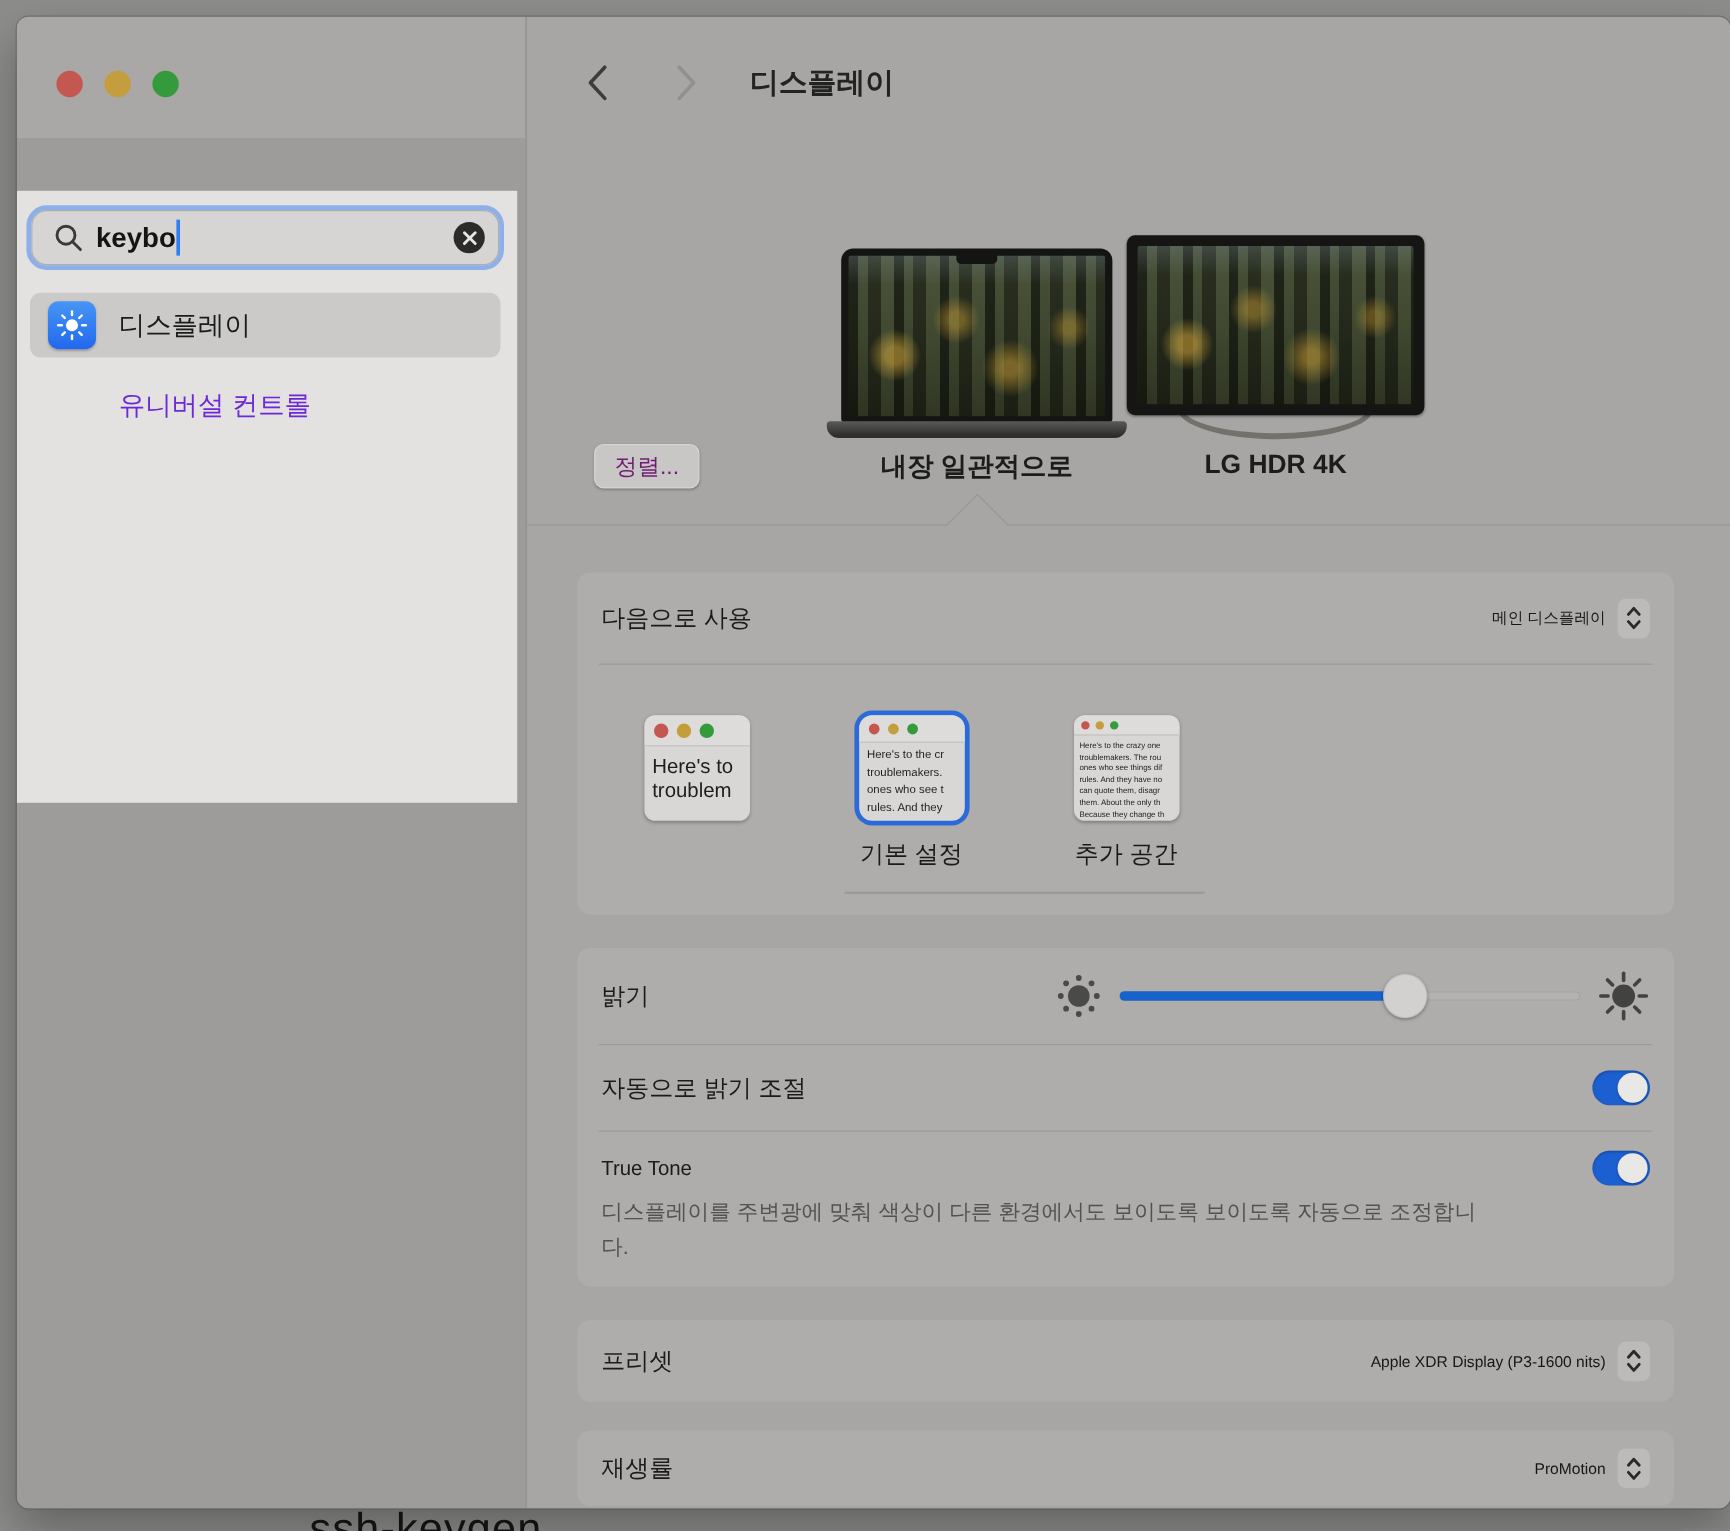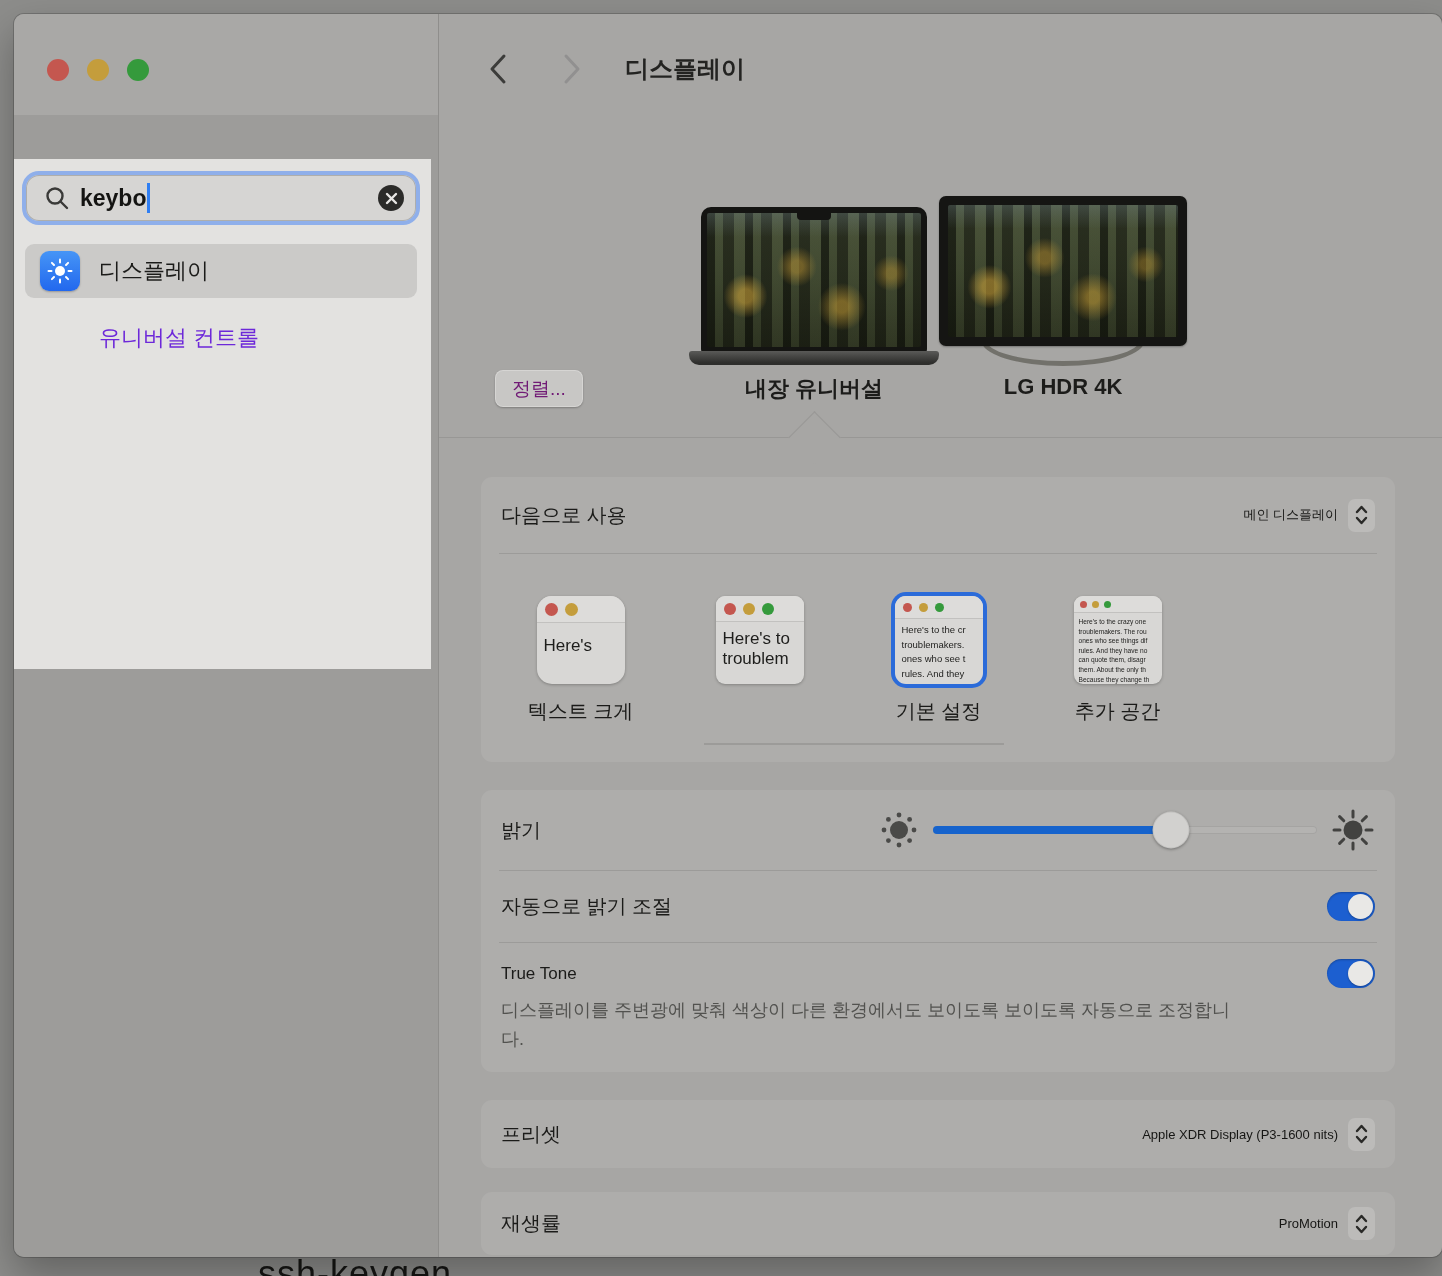--- a/index.html
+++ b/index.html
@@ -271,21 +271,21 @@
       <div class="laptop-notch"></div>
       <div class="forest"></div>
     </div>
     <div class="laptop-base"></div>
 
     <div class="monitor-stand"></div>
     <div class="monitor-screen">
       <div class="forest"></div>
     </div>
 
-    <div class="display-label label-builtin">내장 유니버설</div>
+    <div class="display-label label-builtin">내장 일관적으로</div>
     <div class="display-label label-lg">LG HDR 4K</div>
 
     <button class="arrange-btn">정렬...</button>
 
     <div class="displays-divider">
       <div class="pointer"></div>
     </div>
 
     <div class="card card-1">
       <div class="row use-as-row">
@@ -296,30 +296,20 @@
             <polyline points="3,8 7.5,3 12,8" fill="none" stroke="#2a2a28" stroke-width="2.4" stroke-linecap="round" stroke-linejoin="round"></polyline>
             <polyline points="3,14 7.5,19 12,14" fill="none" stroke="#2a2a28" stroke-width="2.4" stroke-linecap="round" stroke-linejoin="round"></polyline>
           </svg>
         </span>
       </div>
       <div class="hr"></div>
 
       <div class="scaling">
         <div class="scale-track"></div>
 
-        <div class="scale-col c1">
-          <div class="mini-window">
-            <div class="mini-titlebar">
-              <span class="mini-dot dot-red"></span>
-              <span class="mini-dot dot-yellow"></span>
-            </div>
-            <div class="mini-text">Here's</div>
-          </div>
-          <div class="scale-label">텍스트 크게</div>
-        </div>
 
         <div class="scale-col c2">
           <div class="mini-window">
             <div class="mini-titlebar">
               <span class="mini-dot dot-red"></span>
               <span class="mini-dot dot-yellow"></span>
               <span class="mini-dot dot-green"></span>
             </div>
             <div class="mini-text">Here's to
 troublem</div>

